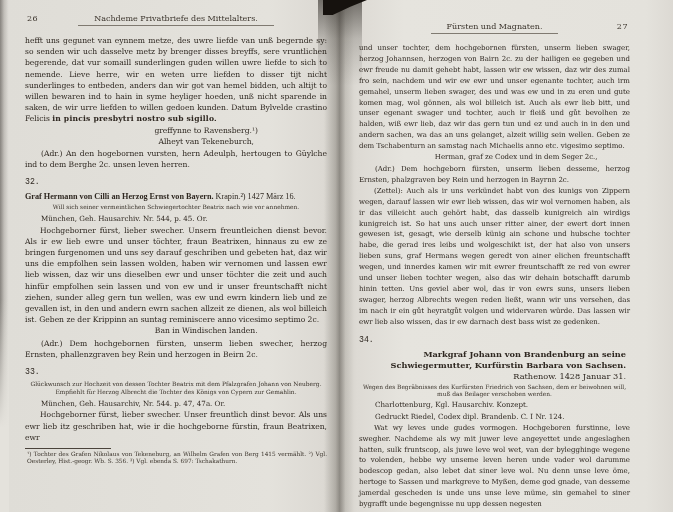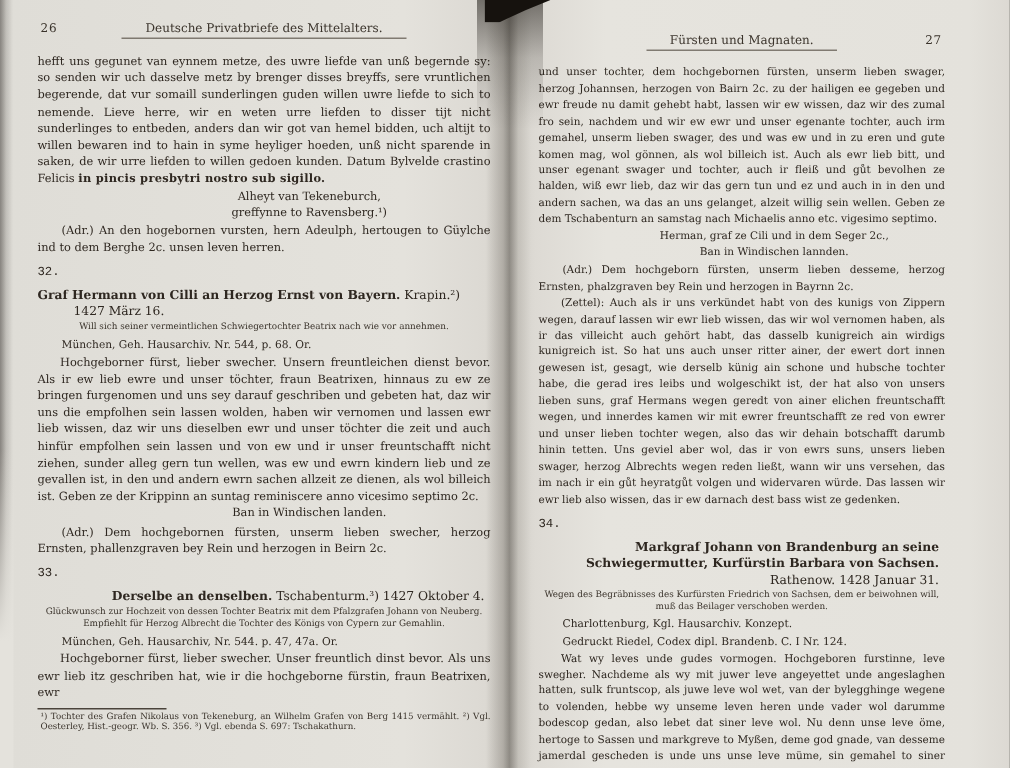--- a/index.html
+++ b/index.html
@@ -18,21 +18,21 @@
   p{margin:0;}
   .bt{font-size:7.6px;line-height:11.2px;text-align:justify;}
   .page-right .bt{font-size:7px;line-height:10.9px;}
   .ind{text-indent:15px;}
   .addr{text-indent:16px;margin-top:1px;}
   .latin{font-weight:bold;letter-spacing:.2px;}
   .sig{width:64%;margin-left:auto;margin-right:8%;text-align:center;font-size:7.6px;line-height:11.2px;}
   .page-right .sig{font-size:7px;line-height:10.9px;margin-right:10%;}
   .secnum{text-align:left;font-size:8.2px;line-height:10px;margin:7px 0 4px;font-family:Liberation Mono, monospace;}
   .heading{font-size:8.2px;line-height:11px;margin-bottom:2px;}
-  .hang{padding-left:24px;text-indent:-24px;}
+  .hang{padding-left:24px;text-indent:-24px;font-family:Liberation Serif, serif;}
   .centered{text-align:right;padding:0 4px;}
   .hb{font-weight:bold;}
   .roman{font-weight:normal;}
   .regest{font-size:5.9px;line-height:7.3px;text-align:center;color:#39322a;margin:1px 2px 0;}
   .source{font-size:7.1px;line-height:9.8px;text-indent:16px;margin:2px 0 1px;text-align:left;}
   .footrule{width:86px;border-top:.8px solid #4a433b;margin:5px 0 2px;}
   .footnote{font-size:5.8px;line-height:7.3px;text-align:justify;color:#39322a;padding-left:2px;}
   .gutter{position:absolute;left:324px;top:0;width:30px;height:512px;pointer-events:none;
     background:linear-gradient(90deg,rgba(55,49,41,0) 0%,rgba(55,49,41,.22) 38%,rgba(38,33,27,.38) 52%,rgba(55,49,41,.10) 72%,rgba(55,49,41,0) 100%);}
   .gutter-top{position:absolute;left:318px;top:0;width:44px;height:86px;pointer-events:none;
@@ -44,62 +44,60 @@
   .left-edge-fade{position:absolute;left:0;top:300px;width:9px;height:212px;background:linear-gradient(180deg,rgba(228,226,220,0),#e4e2dc 60%);}
 </style>
 </head>
 <body>
 
 <div class="scan">
 
   <div class="page page-left">
     <div class="runhead">
       <span class="pagenum-l">26</span>
-      <span class="runtitle">Deutsche Privatbriefe des Mittelalters.</span>
+      <span class="runtitle">Nachdeme Privatbriefe des Mittelalters.</span>
     </div>
 
     <p class="bt"><span>hefft uns gegunet van eynnem metze, des uwre liefde van unß begernde sy: so senden wir uch dasselve metz by brenger disses breyffs, sere vruntlichen begerende, dat vur somaill sunderlingen guden willen uwre liefde to sich to nemende. Lieve herre, wir en weten urre liefden to disser tijt nicht sunderlinges to entbeden, anders dan wir got van hemel bidden, uch altijt to willen bewaren ind to hain in syme heyliger hoeden, unß nicht sparende in saken, de wir urre liefden to willen gedoen kunden. Datum Bylvelde crastino Felicis</span> <span class="latin">in pincis presbytri nostro sub sigillo.</span></p>
 
     <div class="sig">
+      <div>greffynne to Ravensberg.¹)</div>
       <div>Alheyt van Tekeneburch,</div>
-      <div>greffynne to Ravensberg.¹)</div>
     </div>
     <p class="bt addr">(Adr.) An den hogebornen vursten, hern Adeulph, hertougen to Güylche ind to dem Berghe 2c. unsen leven herren.</p>
 
     <div class="secnum">32.</div>
     <div class="heading hang"><span class="hb">Graf Hermann von Cilli an Herzog Ernst von Bayern.</span> <span class="roman">Krapin.²) 1427 März 16.</span></div>
     <div class="regest">Will sich seiner vermeintlichen Schwiegertochter Beatrix nach wie vor annehmen.</div>
-    <div class="source">München, Geh. Hausarchiv. Nr. 544, p. 68. Or.</div>
+    <div class="source">München, Geh. Hausarchiv. Nr. 544, p. 45. Or.</div>
     <p class="bt ind">Hochgeborner fürst, lieber swecher. Unsern freuntleichen dienst bevor. Als ir ew lieb ewre und unser töchter, fraun Beatrixen, hinnaus zu ew ze bringen furgenomen und uns sey darauf geschriben und gebeten hat, daz wir uns die empfolhen sein lassen wolden, haben wir vernomen und lassen ewr lieb wissen, daz wir uns dieselben ewr und unser töchter die zeit und auch hinfür empfolhen sein lassen und von ew und ir unser freuntschafft nicht ziehen, sunder alleg gern tun wellen, was ew und ewrn kindern lieb und ze gevallen ist, in den und andern ewrn sachen allzeit ze dienen, als wol billeich ist. Geben ze der Krippinn an suntag reminiscere anno vicesimo septimo 2c.</p>
     <div class="sig">
       <div>Ban in Windischen landen.</div>
     </div>
     <p class="bt addr">(Adr.) Dem hochgebornen fürsten, unserm lieben swecher, herzog Ernsten, phallenzgraven bey Rein und herzogen in Beirn 2c.</p>
 
     <div class="secnum">33.</div>
-    <div class="heading centered"><span class="hb">Derselbe an denselben.</span> <span class="roman">Tschabenturm.³) 1427 Oktober 4.</span></div>
     <div class="regest">Glückwunsch zur Hochzeit von dessen Tochter Beatrix mit dem Pfalzgrafen Johann von Neuberg.</div>
     <div class="regest">Empfiehlt für Herzog Albrecht die Tochter des Königs von Cypern zur Gemahlin.</div>
     <div class="source">München, Geh. Hausarchiv, Nr. 544. p. 47, 47a. Or.</div>
     <p class="bt ind">Hochgeborner fürst, lieber swecher. Unser freuntlich dinst bevor. Als uns ewr lieb itz geschriben hat, wie ir die hochgeborne fürstin, fraun Beatrixen, ewr</p>
 
     <div class="footrule"></div>
     <div class="footnote"><span>¹) Tochter des Grafen Nikolaus von Tekeneburg, an Wilhelm Grafen von Berg 1415 vermählt.</span> <span>²) Vgl. Oesterley, Hist.-geogr. Wb. S. 356. ³) Vgl. ebenda S. 697: Tschakathurn.</span></div>
   </div>
 
   <div class="page page-right">
     <div class="runhead">
       <span class="runtitle">Fürsten und Magnaten.</span>
       <span class="pagenum-r">27</span>
     </div>
 
     <p class="bt">und unser tochter, dem hochgebornen fürsten, unserm lieben swager, herzog Johannsen, herzogen von Bairn 2c. zu der hailigen ee gegeben und ewr freude nu damit gehebt habt, lassen wir ew wissen, daz wir des zumal fro sein, nachdem und wir ew ewr und unser egenante tochter, auch irm gemahel, unserm lieben swager, des und was ew und in zu eren und gute komen mag, wol gönnen, als wol billeich ist. Auch als ewr lieb bitt, und unser egenant swager und tochter, auch ir fleiß und gůt bevolhen ze halden, wiß ewr lieb, daz wir das gern tun und ez und auch in in den und andern sachen, wa das an uns gelanget, alzeit willig sein wellen. Geben ze dem Tschabenturn an samstag nach Michaelis anno etc. vigesimo septimo.</p>
     <div class="sig">
-      <div>Herman, graf ze Cili und in dem Seger 2c.,</div>
-      <div>Ban in Windischen lannden.</div>
+      <div>Herman, graf ze Codex und in dem Seger 2c.,</div>
     </div>
     <p class="bt addr">(Adr.) Dem hochgeborn fürsten, unserm lieben desseme, herzog Ernsten, phalzgraven bey Rein und herzogen in Bayrnn 2c.</p>
     <p class="bt ind">(Zettel): Auch als ir uns verkündet habt von des kunigs von Zippern wegen, darauf lassen wir ewr lieb wissen, das wir wol vernomen haben, als ir das villeicht auch gehört habt, das dasselb kunigreich ain wirdigs kunigreich ist. So hat uns auch unser ritter ainer, der ewert dort innen gewesen ist, gesagt, wie derselb künig ain schone und hubsche tochter habe, die gerad ires leibs und wolgeschikt ist, der hat also von unsers lieben suns, graf Hermans wegen geredt von ainer elichen freuntschafft wegen, und innerdes kamen wir mit ewrer freuntschafft ze red von ewrer und unser lieben tochter wegen, also das wir dehain botschafft darumb hinin tetten. Uns geviel aber wol, das ir von ewrs suns, unsers lieben swager, herzog Albrechts wegen reden ließt, wann wir uns versehen, das im nach ir ein gůt heyratgůt volgen und widervaren würde. Das lassen wir ewr lieb also wissen, das ir ew darnach dest bass wist ze gedenken.</p>
 
     <div class="secnum">34.</div>
     <div class="heading centered"><span class="hb">Markgraf Johann von Brandenburg an seine Schwiegermutter, Kurfürstin Barbara von Sachsen.</span> <span class="roman">Rathenow. 1428 Januar 31.</span></div>
     <div class="regest">Wegen des Begräbnisses des Kurfürsten Friedrich von Sachsen, dem er beiwohnen will, muß das Beilager verschoben werden.</div>
     <div class="source">Charlottenburg, Kgl. Hausarchiv. Konzept.</div>
     <div class="source">Gedruckt Riedel, Codex dipl. Brandenb. C. I Nr. 124.</div>
     <p class="bt ind">Wat wy leves unde gudes vormogen. Hochgeboren furstinne, leve swegher. Nachdeme als wy mit juwer leve angeyettet unde angeslaghen hatten, sulk fruntscop, als juwe leve wol wet, van der bylegghinge wegene to volenden, hebbe wy unseme leven heren unde vader wol darumme bodescop gedan, also lebet dat siner leve wol. Nu denn unse leve öme, hertoge to Sassen und markgreve to Myßen, deme god gnade, van desseme jamerdal gescheden is unde uns unse leve müme, sin gemahel to siner bygrafft unde begengnisse nu upp dessen negesten</p>

